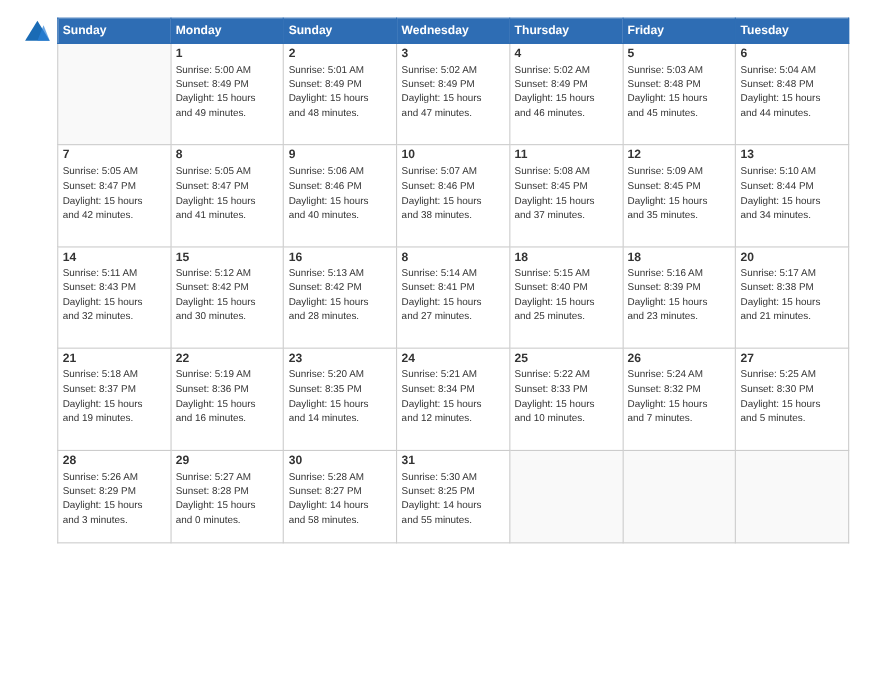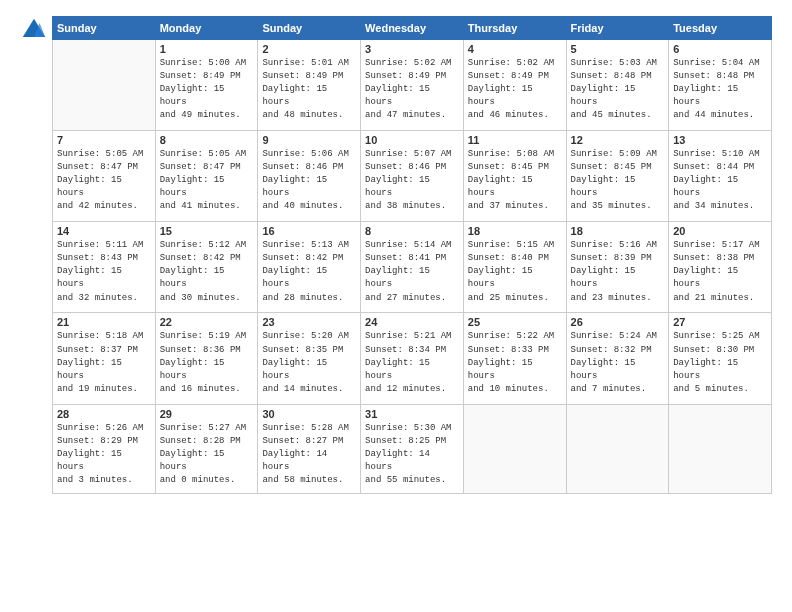--- a/index.html
+++ b/index.html
@@ -86,21 +86,20 @@
       font-weight: bold;
       font-size: 11px;
       color: #333;
       display: block;
       margin-bottom: 2px;
     }
     .day-info {
       color: #333;
       font-size: 9px;
       line-height: 1.45;
-      font-family: Liberation Mono, monospace;
     }
     .empty-cell {
       background: #f9f9f9;
     }
     tr:last-child td {
       height: 80px;
     }
   </style>
 </head>
 <body>

